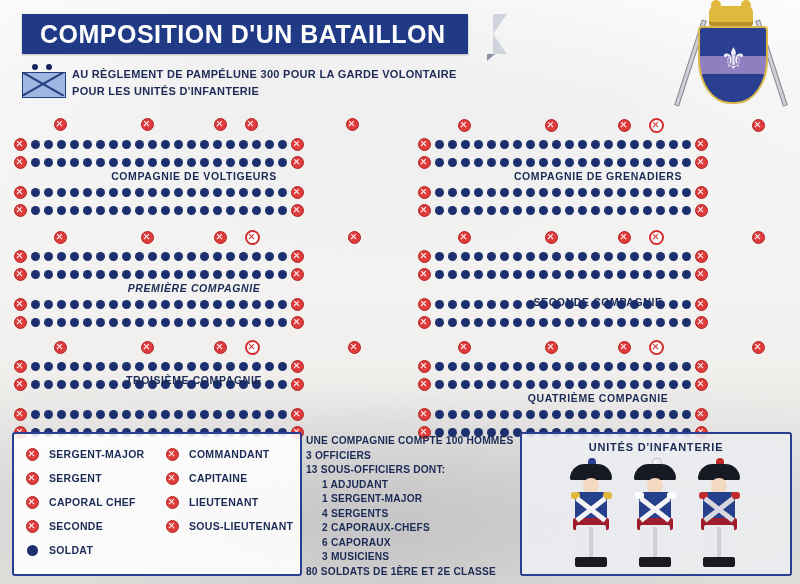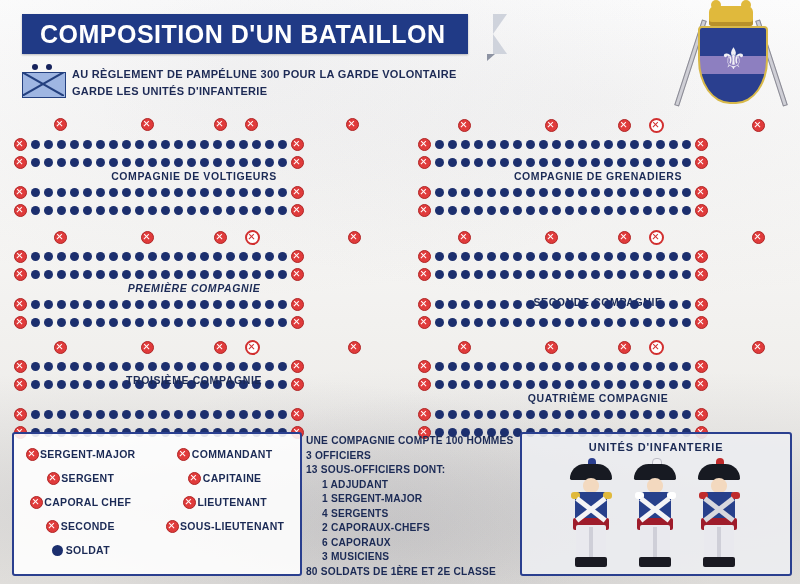--- a/index.html
+++ b/index.html
@@ -242,21 +242,21 @@
   .legend-col {
     position: absolute;
     top: 8px;
   }
   .legend-col.c1 { left: 10px; }
   .legend-col.c2 { left: 150px; }
   .legend-item {
     display: flex;
     align-items: center;
     height: 24px;
-    justify-content: center;
+    gap: 9px;
   }
   .legend-item .lbl {
     font-size: 10.5px;
     font-weight: bold;
     color: #1b2a55;
     letter-spacing: 0.3px;
     white-space: nowrap;
   }
   .sym-wrap { width: 16px; display: flex; justify-content: center; }
 
@@ -401,21 +401,21 @@
     <span class="dot d2"></span>
     <div class="flag-box"></div>
     <svg class="flag-x" viewBox="0 0 42 24">
       <line x1="0" y1="0" x2="42" y2="24" stroke="#24407f" stroke-width="2"></line>
       <line x1="42" y1="0" x2="0" y2="24" stroke="#24407f" stroke-width="2"></line>
     </svg>
   </div>
 
   <div class="subtitle">
     <div>AU RÈGLEMENT DE PAMPÉLUNE 300 POUR LA GARDE VOLONTAIRE</div>
-    <div>GARDE LES UNITÉS D'INFANTERIE</div>
+    <div>POUR LES UNITÉS D'INFANTERIE</div>
   </div>
 
   <div class="crest">
     <div class="sword l"></div>
     <div class="sword r"></div>
     <div class="shield"></div>
     <div class="fleur">⚜</div>
     <div class="crown"></div>
   </div>
 

